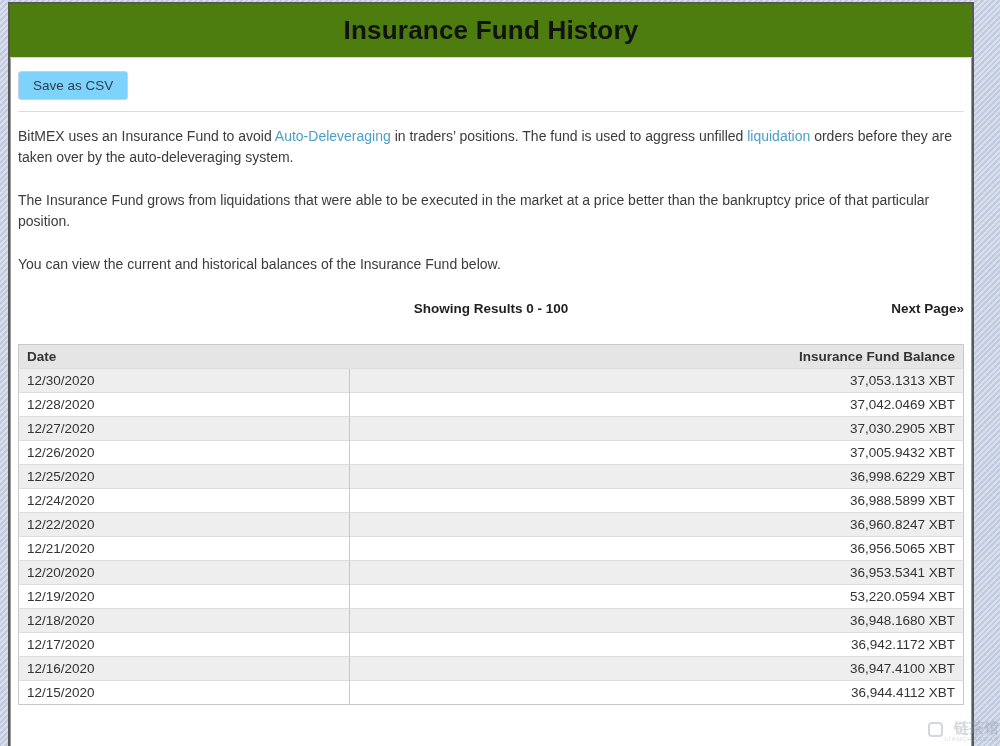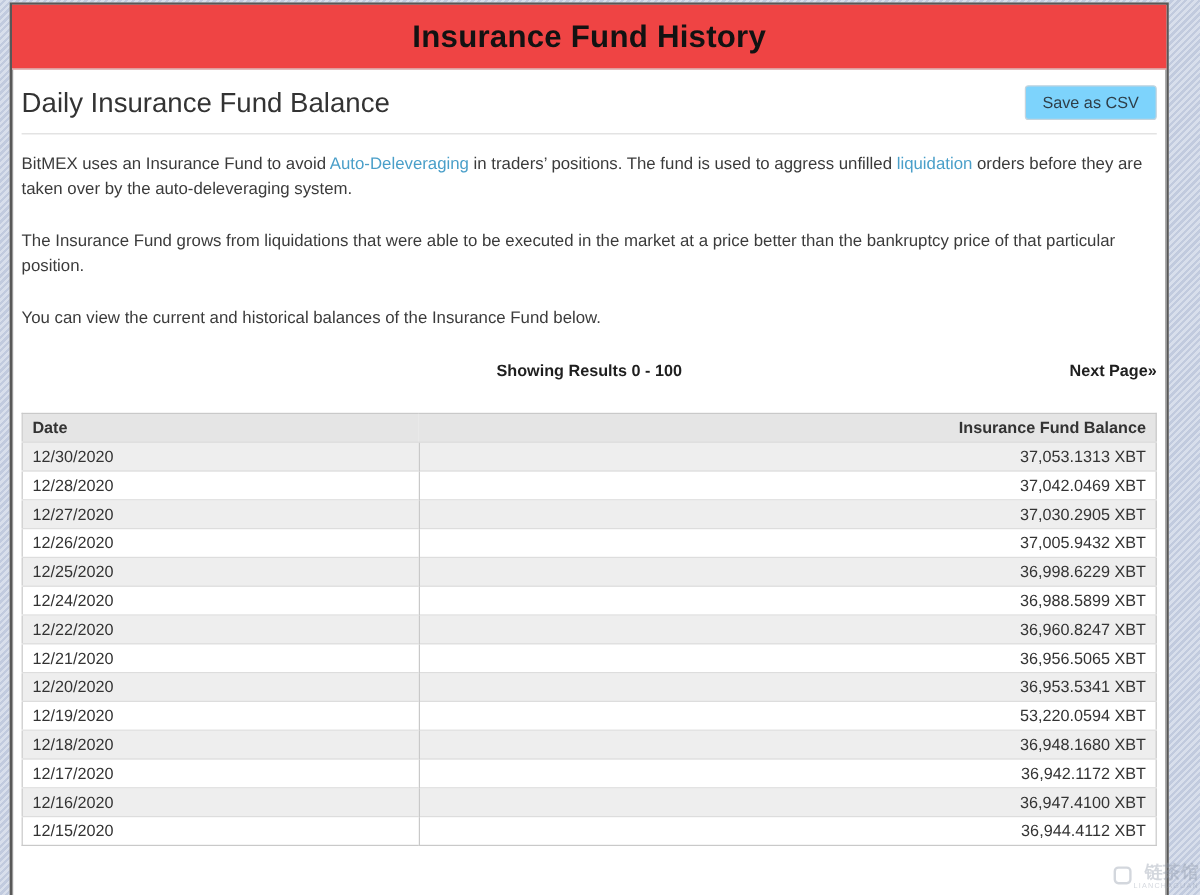--- a/index.html
+++ b/index.html
@@ -20,21 +20,21 @@
     position: absolute;
     left: 8px; top: 2px;
     width: 966px; height: 760px;
     background: #ffffff;
     border: 2px solid #585858;
     box-shadow: inset 0 0 0 1px #9a9a9a;
   }
 
   .titlebar {
     height: 54px;
-    background: #ef4444;
+    background: #4d7c0f;
     border-bottom: 1px solid #d6d6d6;
     display: flex; align-items: center; justify-content: center;
   }
   .titlebar h1 {
     font-size: 26px;
     font-weight: bold;
     color: #121212;
     letter-spacing: 0.2px;
   }
 
@@ -152,21 +152,20 @@
 
 <div class="window">
 
   <div class="titlebar">
     <h1>Insurance Fund History</h1>
   </div>
 
   <div class="content">
 
     <div class="heading-row">
-      <h2>Daily Insurance Fund Balance</h2>
       <button class="save-btn">Save as CSV</button>
     </div>
 
     <hr class="rule">
 
     <div class="intro">
       <p><span>BitMEX uses an Insurance Fund to avoid </span><a>Auto-Deleveraging</a><span> in traders’ positions. The fund is used to aggress unfilled </span><a>liquidation</a><span> orders before they are taken over by the auto-deleveraging system.</span></p>
       <p>The Insurance Fund grows from liquidations that were able to be executed in the market at a price better than the bankruptcy price of that particular position.</p>
       <p>You can view the current and historical balances of the Insurance Fund below.</p>
     </div>

